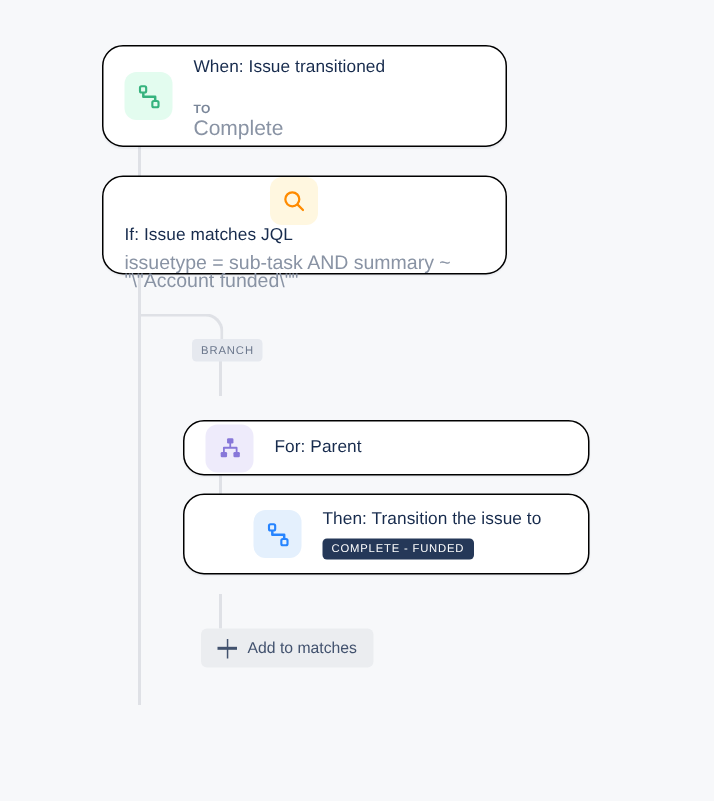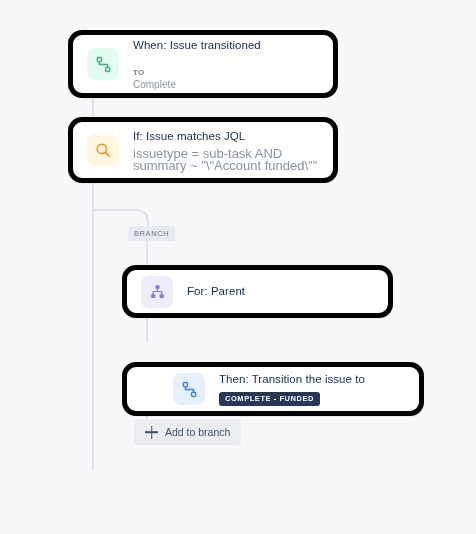--- a/index.html
+++ b/index.html
@@ -37,21 +37,21 @@
   .curve-tr {
     border-top-width: 2px;
     border-right-width: 2px;
     border-top-right-radius: 12px;
   }
 
   
   .card {
     position: absolute;
     background: #ffffff;
-    border: 5px solid #000000;
+    border: 1px solid #000000;
     border-radius: 14px;
     box-sizing: border-box;
     display: flex;
     align-items: center;
     padding: 0 14px;
     box-shadow: 0 1px 1px rgba(9,30,66,0.06);
   }
 
   .card-icon {
     width: 32px;
@@ -83,42 +83,42 @@
   .card-subtitle {
     font-size: 8px;
     line-height: 11px;
     color: #7a8699;
     font-weight: bold;
     letter-spacing: 0.3px;
     margin-top: 14px;
   }
 
   .card-value {
-    font-size: 10px;
+    font-size: 14px;
     line-height: 12px;
     color: #8993a4;
     margin-top: 1px;
   }
 
   .card-desc {
     font-size: 13px;
     line-height: 12px;
     color: #8993a4;
     margin-top: 4px;
     word-break: break-word;
   }
 
   
   .status-badge {
     display: inline-block;
     margin-top: 5px;
     background: #253858;
     color: #ffffff;
     font-size: 7.5px;
-    font-weight: bold;
+    font-weight: normal;
     letter-spacing: 0.55px;
     padding: 2px 6px 3px 6px;
     border-radius: 3px;
     line-height: 9px;
   }
 
   
   .branch-pill {
     position: absolute;
     background: #e6e9ef;
@@ -202,62 +202,62 @@
         <rect x="14.6" y="15.6" width="5.2" height="5.2" rx="1.3" fill="#e3fcef" stroke="#36b37e" stroke-width="1.8"></rect>
       </svg>
     </div>
     <div class="card-body">
       <div class="card-title">When: Issue transitioned</div>
       <div class="card-subtitle">TO</div>
       <div class="card-value">Complete</div>
     </div>
   </div>
 
-  <div class="card" style="left:68px; top:117px; width:270px; height:66px;">
+  <div class="card" style="left:68px; top:117px; width:270px; height:66px;flex-direction:column;">
     <div class="card-icon icon-yellow">
       <svg width="18" height="18" viewBox="0 0 24 24" aria-hidden="true">
         <circle cx="10.5" cy="10.5" r="6.2" fill="none" stroke="#ff8b00" stroke-width="2"></circle>
         <path d="M15.2 15.2 L20 20" stroke="#ff8b00" stroke-width="2" stroke-linecap="round"></path>
       </svg>
     </div>
     <div class="card-body">
       <div class="card-title">If: Issue matches JQL</div>
       <div class="card-desc">issuetype = sub-task AND summary ~ "\"Account funded\""</div>
     </div>
   </div>
 
   <div class="branch-pill" style="left:128px; top:226px;text-align:center;">BRANCH</div>
 
-  <div class="card" style="left:122px; top:265px; width:271px; height:53px;">
+  <div class="card" style="left:122px; top:280px; width:271px; height:37px;">
     <div class="card-icon icon-purple">
       <svg width="17" height="17" viewBox="0 0 24 24" aria-hidden="true">
         <rect x="9" y="3" width="6" height="5" rx="1.2" fill="#8777d9"></rect>
         <rect x="3" y="16" width="6" height="5" rx="1.2" fill="#8777d9"></rect>
         <rect x="15" y="16" width="6" height="5" rx="1.2" fill="#8777d9"></rect>
         <path d="M12 8 V12 M6 16 V12 H18 V16" fill="none" stroke="#8777d9" stroke-width="1.7" stroke-linecap="round" stroke-linejoin="round"></path>
       </svg>
     </div>
     <div class="card-body">
       <div class="card-title">For: Parent</div>
     </div>
   </div>
 
-  <div class="card" style="left:122px; top:362px; width:302px; height:54px;padding-left:46px;">
+  <div class="card" style="left:122px; top:329px; width:271px; height:54px;padding-left:46px;">
     <div class="card-icon icon-blue">
       <svg width="19" height="19" viewBox="0 0 24 24" aria-hidden="true">
         <path d="M7 6 V12 H17 V18" fill="none" stroke="#2684ff" stroke-width="2.1" stroke-linecap="round" stroke-linejoin="round"></path>
         <rect x="4.2" y="3.2" width="5.2" height="5.2" rx="1.3" fill="#e4f0fd" stroke="#2684ff" stroke-width="1.8"></rect>
         <rect x="14.6" y="15.6" width="5.2" height="5.2" rx="1.3" fill="#e4f0fd" stroke="#2684ff" stroke-width="1.8"></rect>
       </svg>
     </div>
     <div class="card-body">
       <div class="card-title">Then: Transition the issue to</div>
       <span class="status-badge">COMPLETE - FUNDED</span>
     </div>
   </div>
 
   <div class="btn" style="left:134px; top:419px;">
     <span class="plus-icon"></span>
-    <span class="btn-label">Add to branch</span>
+    <span class="btn-label">Add to matches</span>
   </div>
 
 
 </div>
 
 </body></html>

